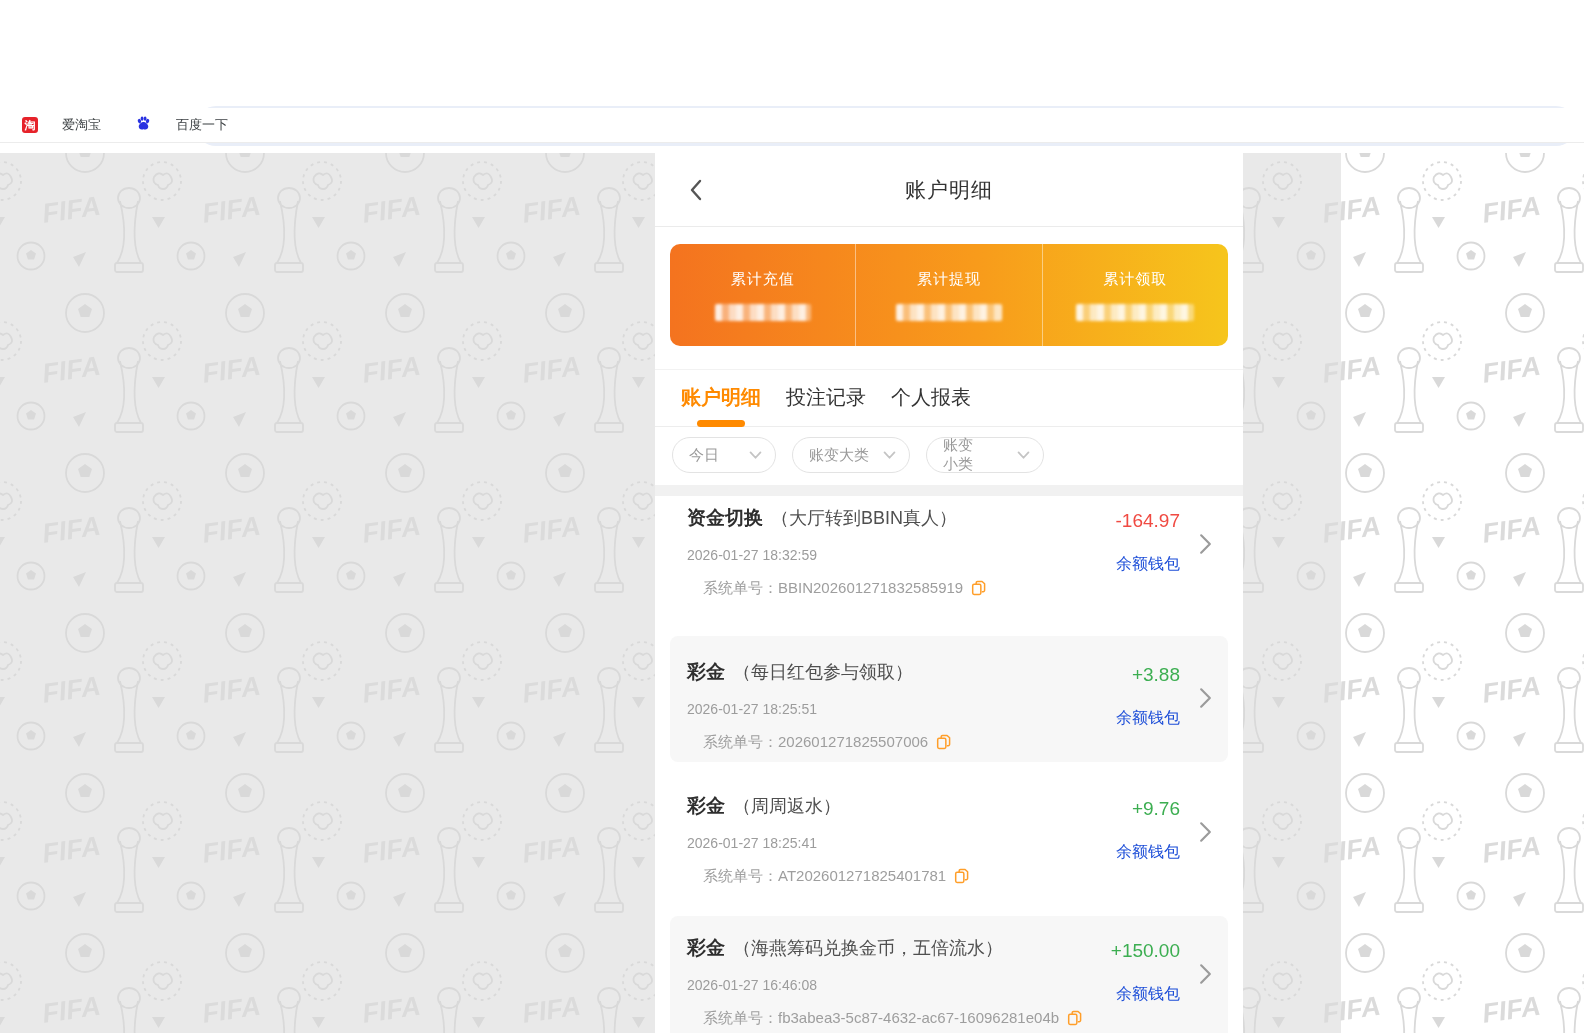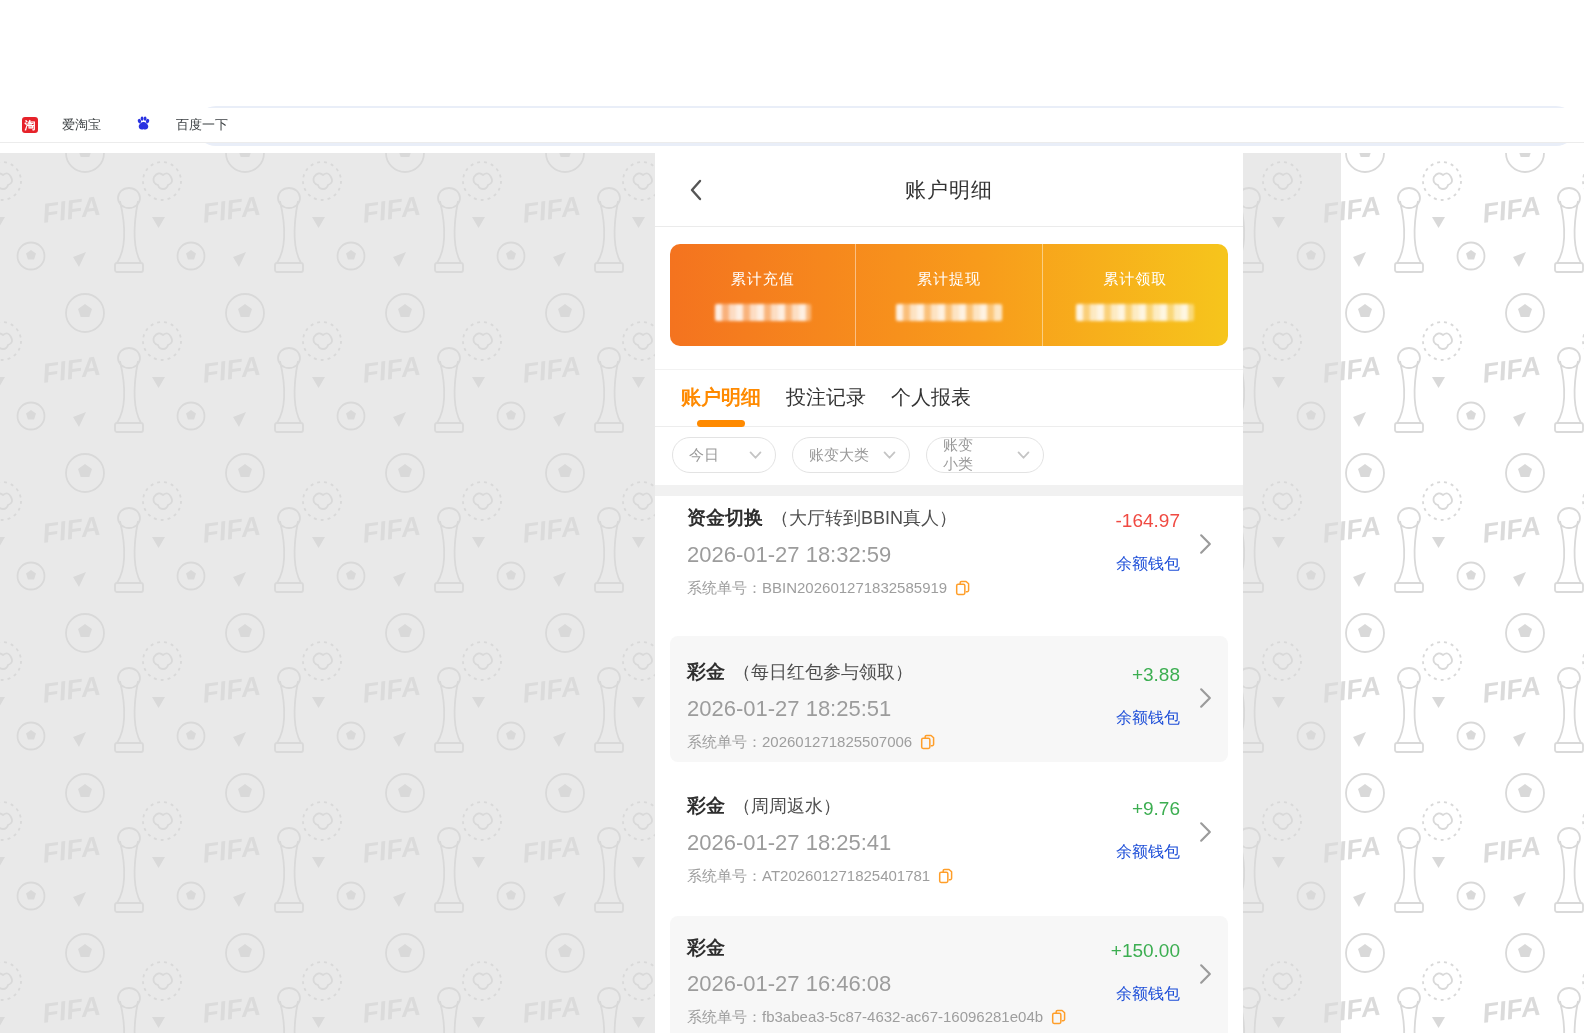--- a/index.html
+++ b/index.html
@@ -71,22 +71,22 @@
   .pill-1 { width:104px; } .pill-2 { width:118px; } .pill-3 { width:118px;gap:40px; }
 
   .list-divider { height:11px; background:#f1f1f1; }
 
   .txn-list { padding:0 15px; }
   .txn { height:126px; margin-bottom:14px; border-radius:8px; position:relative; padding:8px 0 0 17px; }
   .txn.alt { background:#f7f7f7; }
   .txn-title-line { display:flex; align-items:baseline; line-height:27px; }
   .txn-type { font-size:19px; font-weight:bold; color:#2e2e2e; }
   .txn-note { font-size:18px; color:#4f4f4f; margin-left:8px; }
-  .txn-date { font-size:22px; color:#9c9c9c; margin-top:12px; line-height:22px; }
-  .txn-order { font-size:15px; color:#9e9e9e; margin-top:13px; line-height:18px; display:flex; align-items:center; }
+  .txn-date { font-size:14px; color:#9c9c9c; margin-top:12px; line-height:22px; }
+  .txn-order { font-size:15px; color:#9e9e9e; margin-top:13px; line-height:18px; display:flex; align-items:center;margin-left:16px; }
   .txn-order .copy-ic { margin-left:8px; display:inline-flex; }
   .txn-right { position:absolute; right:48px; top:12px; text-align:right; }
   .txn-amount { font-size:19px; line-height:26px; }
   .txn-amount.neg { color:#f04a42; }
   .txn-amount.pos { color:#3cae51; }
   .txn-wallet { font-size:16px; color:#1d4ed8; margin-top:20px; }
   .txn-chevron { position:absolute; right:16px; top:37px; }
 </style>
 </head>
 <body>
@@ -338,20 +338,21 @@
           <span class="txn-chevron" style="top:45px;">
             <svg width="13" height="22" viewBox="0 0 12 20">
                 <polyline points="2,2 10,10 2,18" fill="none" stroke="#9b9b9b" stroke-width="2" stroke-linecap="round" stroke-linejoin="round"></polyline>
               </svg>
           </span>
         </div>
 
         <div class="txn alt">
           <div class="txn-title-line" style="padding-top:10px;">
             <span class="txn-type">彩金</span>
+            <span class="txn-note">（海燕筹码兑换金币，五倍流水）</span>
           </div>
           <div class="txn-date">2026-01-27 16:46:08</div>
           <div class="txn-order">
             <span>系统单号：</span>
               <span>fb3abea3-5c87-4632-ac67-16096281e04b</span>
             <span class="copy-ic">
               <svg width="15" height="16" viewBox="0 0 16 17">
                   <path d="M5.5 4.5 V3 a1.5 1.5 0 0 1 1.5 -1.5 h4.8 L14.5 4 v7 a1.5 1.5 0 0 1 -1.5 1.5 h-1.5" fill="none" stroke="#ff9e29" stroke-width="1.6" stroke-linejoin="round"></path>
                   <rect x="1.8" y="4.6" width="8.7" height="10.8" rx="1.5" fill="none" stroke="#ff9e29" stroke-width="1.6"></rect>
                 </svg>

